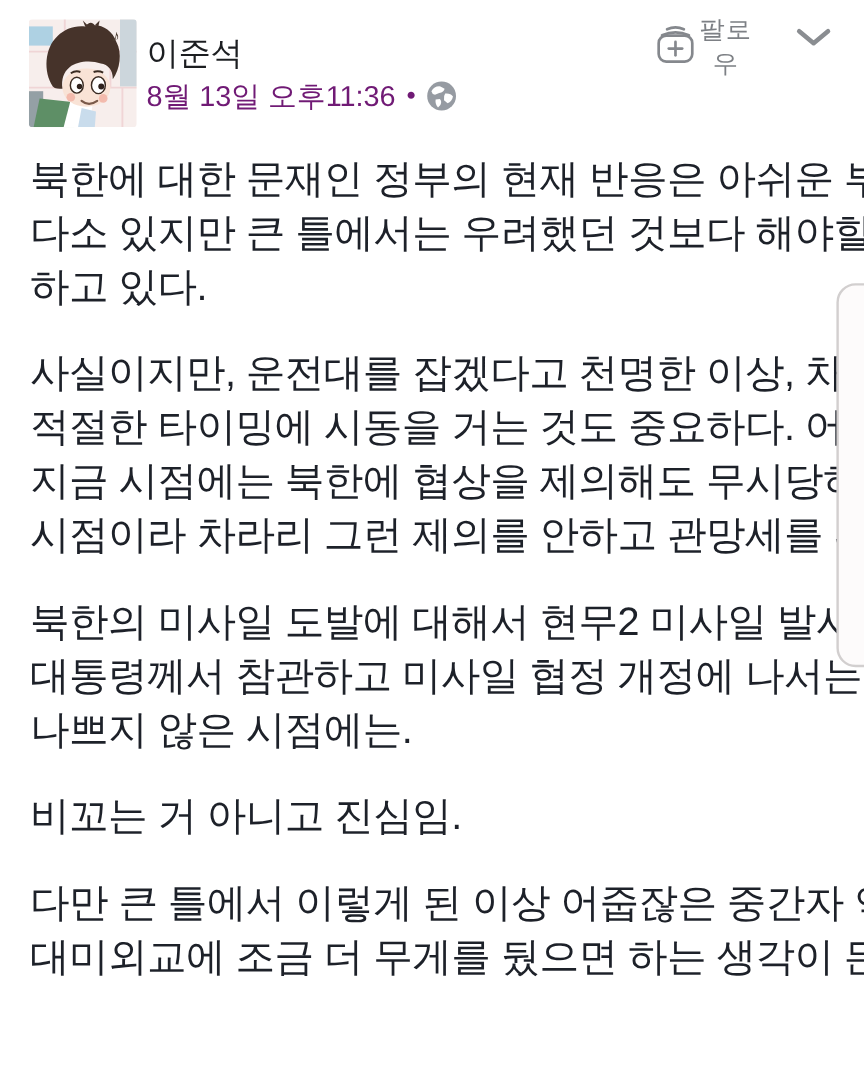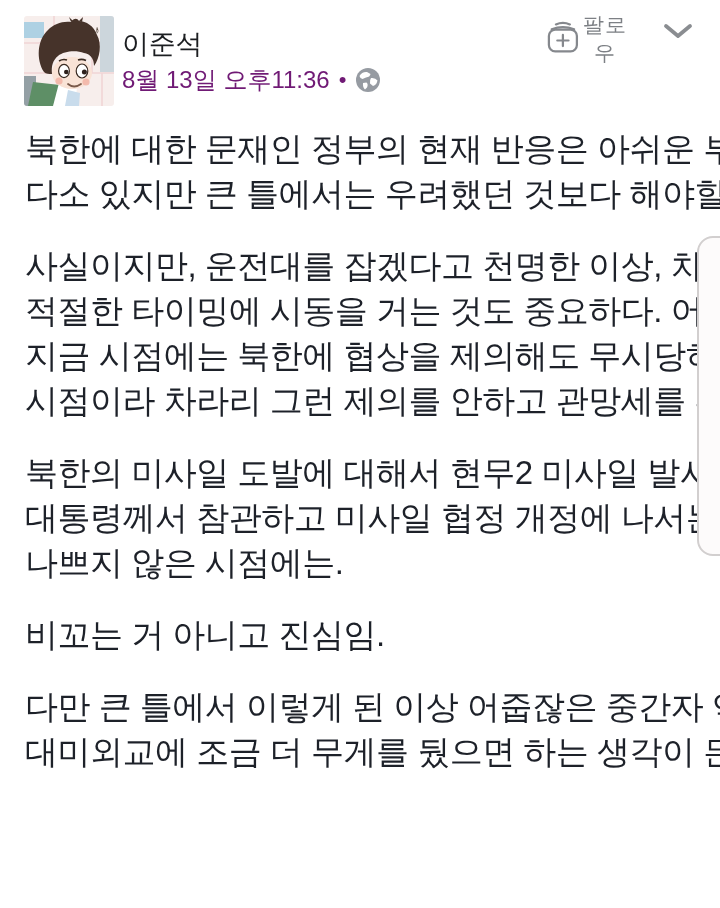--- a/index.html
+++ b/index.html
@@ -138,20 +138,21 @@
     <svg width="30" height="18" viewBox="0 0 30 18">
       <path d="M3,3 L15,13 L27,3" stroke="#8a8d91" stroke-width="3.8" fill="none" stroke-linecap="round" stroke-linejoin="round"></path>
     </svg>
   </div>
 </div>
 
 <div class="post-body">
   <p>
     <span class="line" style="display:block">북한에 대한 문재인 정부의 현재 반응은 아쉬운 부분은</span>
     <span class="line" style="display:block">다소 있지만 큰 틀에서는 우려했던 것보다 해야할 부분은</span>
+    <span class="line" style="display:block">하고 있다.</span>
   </p>
   <p>
     <span class="line" style="display:block">사실이지만, 운전대를 잡겠다고 천명한 이상, 차에</span>
     <span class="line" style="display:block">적절한 타이밍에 시동을 거는 것도 중요하다. 어차피</span>
     <span class="line" style="display:block">지금 시점에는 북한에 협상을 제의해도 무시당하는</span>
     <span class="line" style="display:block">시점이라 차라리 그런 제의를 안하고 관망세를 취하는</span>
   </p>
   <p>
     <span class="line" style="display:block">북한의 미사일 도발에 대해서 현무2 미사일 발사를</span>
     <span class="line" style="display:block">대통령께서 참관하고 미사일 협정 개정에 나서는 것도</span>

